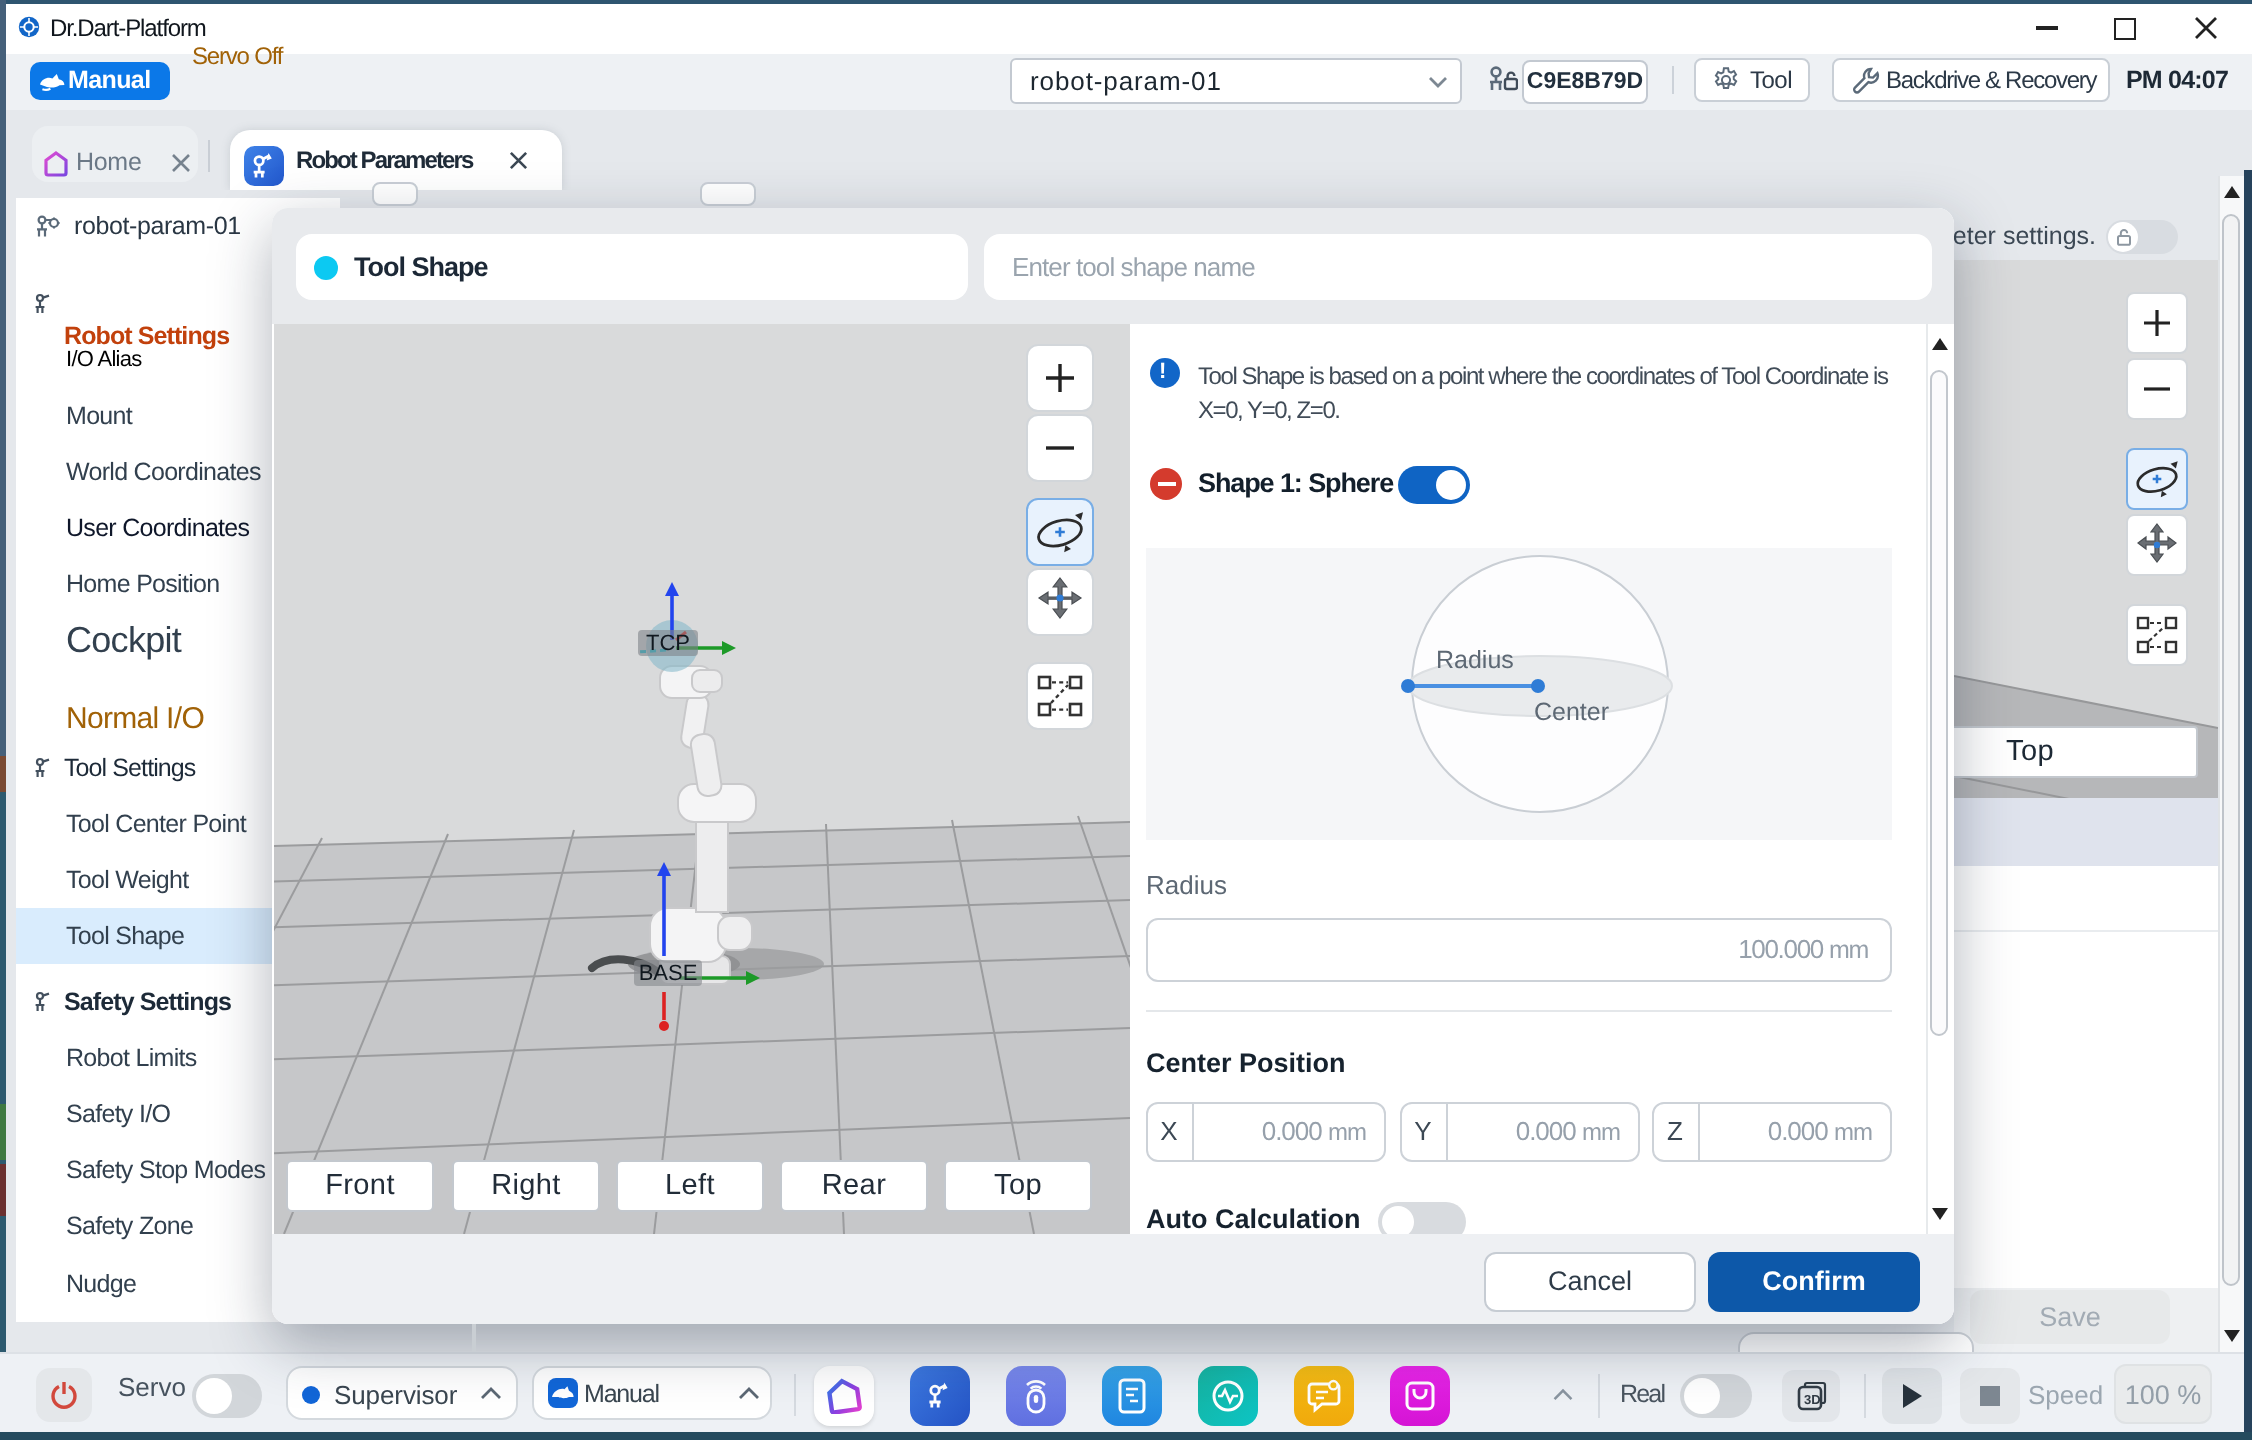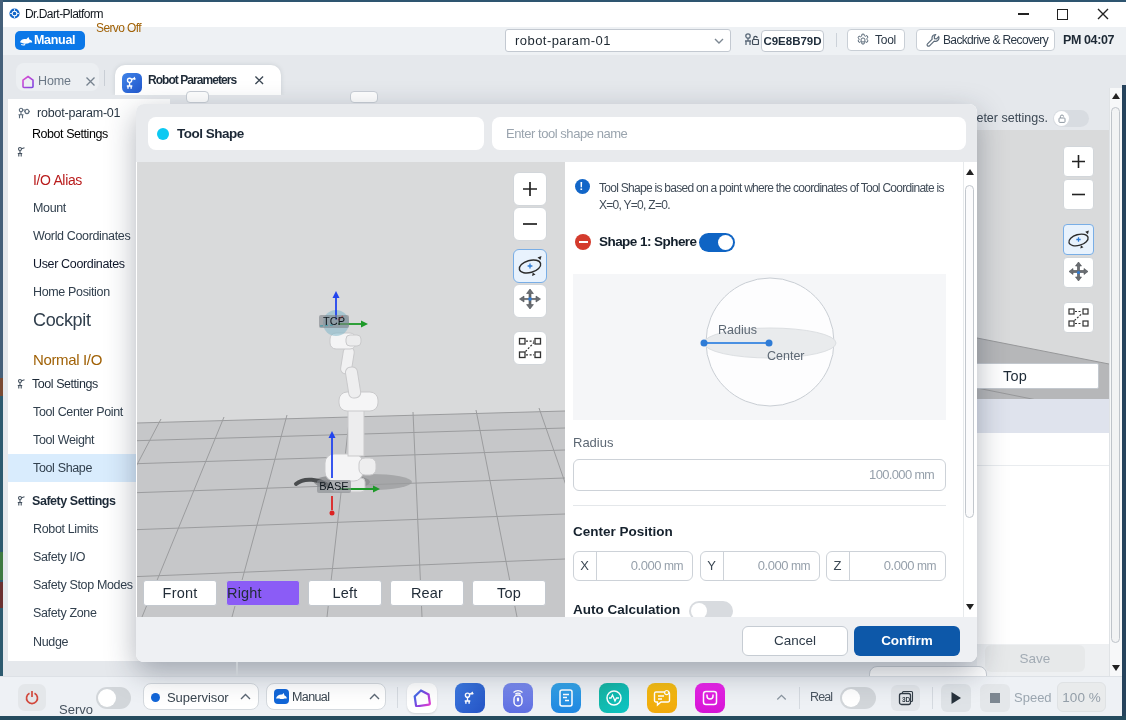--- a/index.html
+++ b/index.html
@@ -174,22 +174,22 @@
     <path d="M5 5.7v3M2.5 8.7h5M3.5 8.7v3.5M6.5 8.7v3.5M6.5 4h3" stroke="#5b6a79" stroke-width="1.1" fill="none"></path>
     <circle cx="11" cy="5.5" r="2" fill="none" stroke="#5b6a79" stroke-width="1.1"></circle>
     <path d="M11 2.7v1M11 7.3v1M8.2 5.5h1M12.8 5.5h1" stroke="#5b6a79" stroke-width="1"></path>
   </svg>
 <div class="a" style="left:37px;top:106px;height:15px;line-height:15px;font-size:12.5px;letter-spacing:-0.2px;color:#2a3744">robot-param-01</div>
 
 <svg class="a" style="left:16px;top:146px" width="12" height="12" viewBox="0 0 12 12">
     <circle cx="4" cy="3" r="1.5" fill="none" stroke="#43505e" stroke-width="1.1"></circle>
     <path d="M4 4.5v3M1.8 7.5h4.4M2.8 7.5v3M5.2 7.5v3M5.5 2.8l3-1" stroke="#43505e" stroke-width="1.1" fill="none"></path>
   </svg>
-<div class="a" style="left:32px;top:126px;height:16px;line-height:16px;font-size:12.5px;letter-spacing:-0.45px;font-weight:400;color:#000000">Robot Settings</div>
-<div class="a" style="left:33px;top:172px;height:16px;line-height:16px;font-size:14px;letter-spacing:-0.35px;color:#b91c1c">I/O Alias</div>
+<div class="a" style="left:32px;top:160px;height:16px;line-height:16px;font-size:12.5px;letter-spacing:-0.45px;font-weight:700;color:#c2410c">Robot Settings</div>
+<div class="a" style="left:33px;top:172px;height:16px;line-height:16px;font-size:11px;letter-spacing:-0.35px;color:#000000">I/O Alias</div>
 <div class="a" style="left:33px;top:200px;height:16px;line-height:16px;font-size:12.5px;letter-spacing:-0.35px;color:#32404e">Mount</div>
 <div class="a" style="left:33px;top:228px;height:16px;line-height:16px;font-size:12.5px;letter-spacing:-0.35px;color:#32404e">World Coordinates</div>
 <div class="a" style="left:33px;top:256px;height:16px;line-height:16px;font-size:12.5px;letter-spacing:-0.35px;color:#0f172a">User Coordinates</div>
 <div class="a" style="left:33px;top:284px;height:16px;line-height:16px;font-size:12.5px;letter-spacing:-0.35px;color:#32404e">Home Position</div>
 <div class="a" style="left:33px;top:312px;height:16px;line-height:16px;font-size:18px;letter-spacing:-0.35px;color:#32404e">Cockpit</div>
 <div class="a" style="left:33px;top:352px;height:16px;line-height:16px;font-size:15px;letter-spacing:-0.35px;color:#a16207">Normal I/O</div>
 <svg class="a" style="left:16px;top:378px" width="12" height="12" viewBox="0 0 12 12">
     <circle cx="4" cy="3" r="1.5" fill="none" stroke="#43505e" stroke-width="1.1"></circle>
     <path d="M4 4.5v3M1.8 7.5h4.4M2.8 7.5v3M5.2 7.5v3M5.5 2.8l3-1" stroke="#43505e" stroke-width="1.1" fill="none"></path>
   </svg>
@@ -207,21 +207,21 @@
 <div class="a" style="left:33px;top:577px;height:16px;line-height:16px;font-size:12.5px;letter-spacing:-0.35px;color:#32404e">Safety Stop Modes</div>
 <div class="a" style="left:33px;top:605px;height:16px;line-height:16px;font-size:12.5px;letter-spacing:-0.35px;color:#32404e">Safety Zone</div>
 <div class="a" style="left:33px;top:634px;height:16px;line-height:16px;font-size:12.5px;letter-spacing:-0.35px;color:#32404e">Nudge</div>
 
 <div class="a" style="left:0;top:676px;width:1126px;height:40px;background:#eef1f5;border-top:1px solid #dde1e6;box-sizing:border-box"></div>
 <div class="a" style="left:18px;top:684px;width:28px;height:27px;background:#e4e7ea;border-radius:7px"></div>
 <svg class="a" style="left:25px;top:690px" width="14" height="15" viewBox="0 0 14 15">
     <path d="M4.5 3.2a5.5 5.5 0 1 0 5 0" fill="none" stroke="#d2483c" stroke-width="1.7"></path>
     <path d="M7 1v6" stroke="#d2483c" stroke-width="1.7"></path>
   </svg>
-<div class="a" style="left:59px;top:701px;height:17px;line-height:17px;font-size:13px;color:#46525e">Servo</div>
+<div class="a" style="left:59px;top:685px;height:17px;line-height:17px;font-size:13px;color:#46525e">Servo</div>
 <div class="a" style="left:96px;top:687px;width:35px;height:22px;background:#d2d6da;border-radius:11px"></div>
 <div class="a" style="left:98px;top:689px;width:18px;height:18px;background:#fff;border-radius:50%"></div>
 <div class="a" style="left:143px;top:683px;width:116px;height:27px;background:#fff;border:1px solid #d4d9de;border-radius:8px;box-sizing:border-box"></div>
 <div class="a" style="left:151px;top:693px;width:9px;height:9px;background:#1266d8;border-radius:50%"></div>
 <div class="a" style="left:167px;top:689px;height:17px;line-height:17px;font-size:13px;letter-spacing:-0.05px;color:#3a4650">Supervisor</div>
 <svg class="a" style="left:240px;top:693px" width="11" height="7" viewBox="0 0 11 7">
     <path d="M1 6l4.5-4.5L10 6" fill="none" stroke="#5c6874" stroke-width="1.4"></path>
   </svg>
 <div class="a" style="left:266px;top:683px;width:120px;height:27px;background:#fff;border:1px solid #d4d9de;border-radius:8px;box-sizing:border-box"></div>
 <div class="a" style="left:274px;top:689px;width:15px;height:15px;background:#1166d8;border-radius:4px"></div>
@@ -392,21 +392,21 @@
     <rect x="3.5" y="4.5" width="5.5" height="5.5" fill="#fff" stroke="#333" stroke-width="1.3"></rect>
     <rect x="19" y="4.5" width="5.5" height="5.5" fill="#fff" stroke="#333" stroke-width="1.3"></rect>
     <rect x="3.5" y="18" width="5.5" height="5.5" fill="#fff" stroke="#333" stroke-width="1.3"></rect>
     <rect x="19" y="18" width="5.5" height="5.5" fill="#fff" stroke="#333" stroke-width="1.3"></rect>
     <path d="M10 7.2h8" stroke="#333" stroke-width="1.2" stroke-dasharray="2 1.6"></path>
     <path d="M9.5 17.5L18 8.5" stroke="#333" stroke-width="1.2" stroke-dasharray="2 1.6"></path>
     <path d="M10 20.8h8" stroke="#333" stroke-width="1.2" stroke-dasharray="2 1.6"></path>
   </svg>
 
 <div class="a" style="left:143px;top:580px;width:74px;height:26px;background:#fff;border:1px solid #c3c8ce;border-radius:3px;box-sizing:border-box;text-align:center;line-height:24px;font-size:14.5px;letter-spacing:0.2px;color:#222d39">Front</div>
-<div class="a" style="left:226px;top:580px;width:74px;height:26px;background:#8b5cf6;border:1px solid #c3c8ce;border-radius:3px;box-sizing:border-box;line-height:24px;font-size:14.5px;letter-spacing:0.2px;color:#222d39">Right</div>
+<div class="a" style="left:226px;top:580px;width:74px;height:26px;background:#ffffff;border:1px solid #c3c8ce;border-radius:3px;box-sizing:border-box;text-align:center;line-height:24px;font-size:14.5px;letter-spacing:0.2px;color:#222d39">Right</div>
 <div class="a" style="left:308px;top:580px;width:74px;height:26px;background:#fff;border:1px solid #c3c8ce;border-radius:3px;box-sizing:border-box;text-align:center;line-height:24px;font-size:14.5px;letter-spacing:0.2px;color:#222d39">Left</div>
 <div class="a" style="left:390px;top:580px;width:74px;height:26px;background:#fff;border:1px solid #c3c8ce;border-radius:3px;box-sizing:border-box;text-align:center;line-height:24px;font-size:14.5px;letter-spacing:0.2px;color:#222d39">Rear</div>
 <div class="a" style="left:472px;top:580px;width:74px;height:26px;background:#fff;border:1px solid #c3c8ce;border-radius:3px;box-sizing:border-box;text-align:center;line-height:24px;font-size:14.5px;letter-spacing:0.2px;color:#222d39">Top</div>
 
 <div class="a" style="left:565px;top:162px;width:412px;height:455px;background:#fff"></div>
 <div class="a" style="left:575px;top:179px;width:15px;height:15px;background:#1266c8;border-radius:50%"></div>
 <div class="a" style="left:579.5px;top:180px;width:6px;height:13px;line-height:13px;font-size:11px;font-weight:700;color:#fff">!</div>
 <div class="a" style="left:599px;top:180px;font-size:12px;letter-spacing:-0.72px;line-height:17px;color:#414c58;white-space:nowrap">Tool Shape is based on a point where the coordinates of Tool Coordinate is<br>X=0, Y=0, Z=0.</div>
 <div class="a" style="left:575px;top:234px;width:16px;height:16px;background:#d43b2d;border-radius:50%"></div>
 <div class="a" style="left:578.5px;top:241px;width:9px;height:2px;background:#fff"></div>

